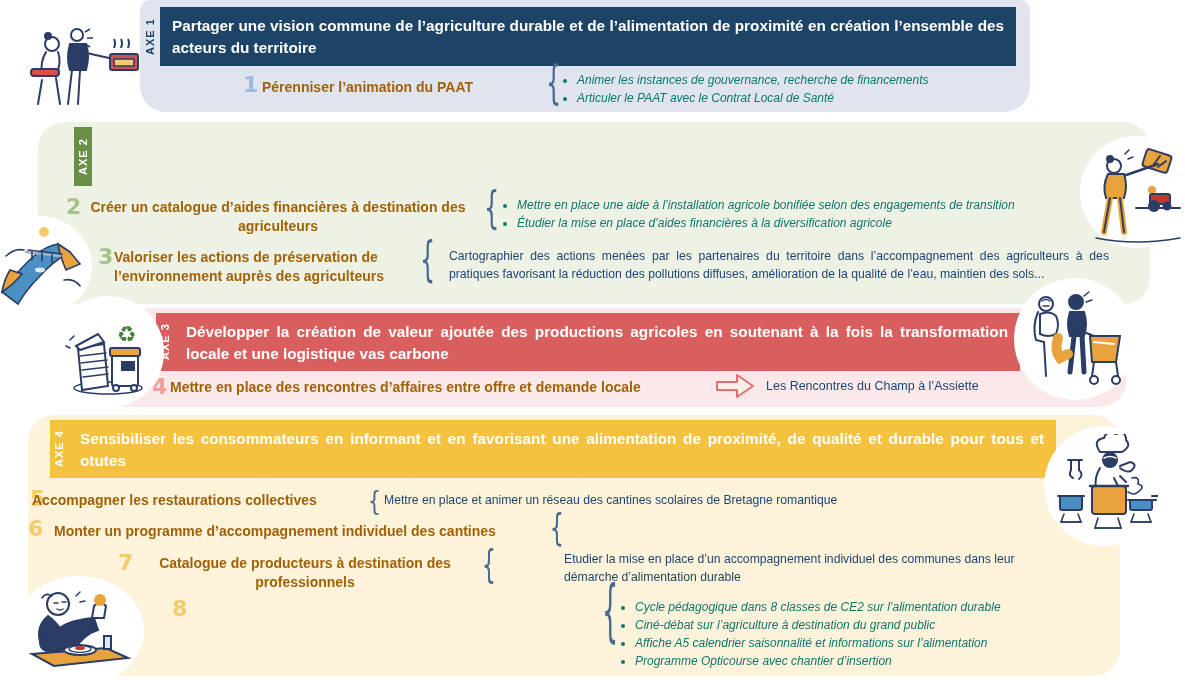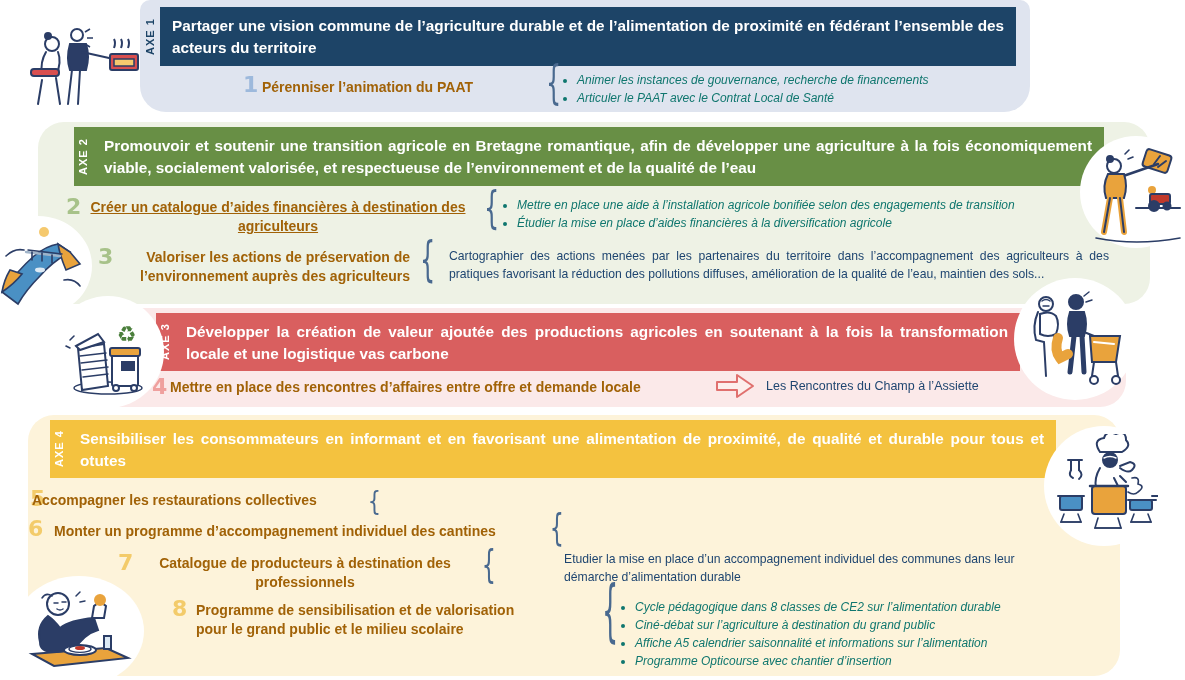--- a/index.html
+++ b/index.html
@@ -25,21 +25,21 @@
   .arrow-label{position:absolute;font-size:12.5px;color:#1e4570;}
   svg{display:block;}
 </style>
 </head>
 <body>
 
 <div class="stage">
 
   <div class="panel" style="left:140px;top:0;width:890px;height:112px;background:#dfe4ef;border-radius:10px 10px 26px 26px;"></div>
   <div class="vlabel" style="left:140px;top:7px;width:20px;height:59px;color:#1d4467;">AXE 1</div>
-  <div class="bar" style="left:160px;top:7px;width:856px;height:59px;background:#1d4467;">Partager une vision commune de l’agriculture durable et de l’alimentation de proximité en fédérant l’ensemble des acteurs du territoire</div>
+  <div class="bar" style="left:160px;top:7px;width:856px;height:59px;background:#1d4467;">Partager une vision commune de l’agriculture durable et de l’alimentation de proximité en création l’ensemble des acteurs du territoire</div>
 
   <div class="num n-blue" style="left:243px;top:74px;">1</div>
   <div class="action-label" style="left:262px;top:78px;width:220px;">Pérenniser l’animation du PAAT</div>
   <div class="brace" style="left:544px;top:64px;font-size:30px;transform:scale(0.8,1.55);">{</div>
   <ul class="bul abs" style="left:562px;top:71px;width:420px;">
     <li>Animer les instances de gouvernance, recherche de financements</li>
     <li>Articuler le PAAT avec le Contrat Local de Santé</li>
   </ul>
 
   <div class="abs" style="left:22px;top:22px;">
@@ -60,32 +60,31 @@
         <rect x="92" y="37" width="20" height="7" fill="#f5c96e" stroke="#2b3d66" stroke-width="1.5"></rect>
         <path d="M92 26 q2 -5 0 -9 M99 26 q2 -5 0 -9 M106 26 q2 -5 0 -9" stroke="#2b3d66" stroke-width="2" fill="none"></path>
         <path d="M63 10 l5 -3 M65 16 l6 0 M63 22 l5 3" stroke="#2b3d66" stroke-width="1.6"></path>
       </g>
     </svg>
   </div>
 
   <div class="panel" style="left:38px;top:122px;width:1112px;height:182px;background:#eef2e5;"></div>
   <div class="abs" style="left:74px;top:127px;width:18px;height:59px;background:#688f45;"></div>
   <div class="vlabel" style="left:73px;top:127px;width:20px;height:59px;color:#ffffff;">AXE 2</div>
-  <div class="bar" style="left:92px;top:127px;width:1012px;height:59px;background:#688f45;">Promouvoir et soutenir une transition agricole en Bretagne romantique, afin de développer une agriculture à la fois économiquement viable, socialement valorisée, et respectueuse de l’environnement et de la qualité de l’eau</div>
 
   <div class="num n-green" style="left:66px;top:196px;">2</div>
-  <div class="action-label" style="left:84px;top:198px;width:388px;text-align:center;text-decoration:underline;">Créer un catalogue d’aides financières à destination des agriculteurs</div>
+  <div class="action-label" style="left:84px;top:198px;width:388px;text-align:center;">Créer un catalogue d’aides financières à destination des agriculteurs</div>
   <div class="brace" style="left:482px;top:190px;font-size:30px;transform:scale(0.8,1.5);">{</div>
   <ul class="bul abs" style="left:502px;top:196px;width:600px;">
     <li>Mettre en place une aide à l’installation agricole bonifiée selon des engagements de transition</li>
     <li>Étudier la mise en place d’aides financières à la diversification agricole</li>
   </ul>
 
   <div class="num n-green" style="left:98px;top:246px;">3</div>
-  <div class="action-label" style="left:114px;top:248px;width:296px;text-align:right;">Valoriser les actions de préservation de l’environnement auprès des agriculteurs</div>
+  <div class="action-label" style="left:114px;top:248px;width:296px;text-align:left;">Valoriser les actions de préservation de l’environnement auprès des agriculteurs</div>
   <div class="brace" style="left:418px;top:242px;font-size:30px;transform:scale(0.8,1.6);">{</div>
   <div class="detail just" style="left:438px;top:248px;width:660px;margin-left:11px;">Cartographier des actions menées par les partenaires du territoire dans l’accompagnement des agriculteurs à des pratiques favorisant la réduction des pollutions diffuses, amélioration de la qualité de l’eau, maintien des sols...</div>
 
   <div class="circle" style="left:1080px;top:136px;width:112px;height:112px;"></div>
   <div class="abs" style="left:1092px;top:146px;">
     <svg width="92" height="100" viewBox="0 0 92 100">
       <g fill="none" stroke="#2b3d66" stroke-width="2" stroke-linecap="round">
         <rect x="52" y="6" width="26" height="18" rx="3" fill="#e9a33c" transform="rotate(18 65 15)"></rect>
         <path d="M14 36 l52 -18" stroke-width="2.5"></path>
         <path d="M62 18 l6 -8 M66 21 l8 -6"></path>
@@ -179,32 +178,32 @@
   </div>
 
   <div class="panel" style="left:28px;top:415px;width:1092px;height:261px;background:#fdf3da;"></div>
   <div class="abs" style="left:50px;top:420px;width:18px;height:58px;background:#f4c23f;"></div>
   <div class="vlabel" style="left:49px;top:420px;width:20px;height:58px;color:#ffffff;">AXE 4</div>
   <div class="bar" style="left:68px;top:420px;width:988px;height:58px;background:#f4c23f;">Sensibiliser les consommateurs en informant et en favorisant une alimentation de proximité, de qualité et durable pour tous et otutes</div>
 
   <div class="num n-yellow" style="left:30px;top:488px;">5</div>
   <div class="action-label" style="left:32px;top:491px;width:320px;">Accompagner les restaurations collectives</div>
   <div class="brace" style="left:366px;top:486px;font-size:26px;transform:scale(0.8,1.0);">{</div>
+  <div class="detail" style="left:384px;top:492px;width:520px;">Mettre en place et animer un réseau des cantines scolaires de Bretagne romantique</div>
 
   <div class="num n-yellow" style="left:28px;top:518px;">6</div>
   <div class="action-label" style="left:54px;top:522px;width:500px;">Monter un programme d’accompagnement individuel des cantines</div>
   <div class="brace" style="left:548px;top:512px;font-size:28px;transform:scale(0.8,1.3);">{</div>
   <div class="detail" style="left:564px;top:515px;width:478px;margin-top:36px;">Etudier la mise en place d’un accompagnement individuel des communes dans leur démarche d’alimentation durable</div>
 
   <div class="num n-yellow" style="left:118px;top:552px;">7</div>
   <div class="action-label" style="left:140px;top:554px;width:330px;text-align:center;">Catalogue de producteurs à destination des professionnels</div>
   <div class="brace" style="left:480px;top:548px;font-size:28px;transform:scale(0.8,1.4);">{</div>
 
   <div class="num n-yellow" style="left:172px;top:598px;">8</div>
-  <div class="action-label" style="left:196px;top:601px;width:348px;">Programme de sensibilisation et de valorisation pour le grand public et le milieu scolaire</div>
   <div class="brace" style="left:600px;top:592px;font-size:32px;transform:scale(0.8,2.1);">{</div>
   <ul class="bul abs" style="left:620px;top:598px;width:450px;">
     <li>Cycle pédagogique dans 8 classes de CE2 sur l’alimentation durable</li>
     <li>Ciné-débat sur l’agriculture à destination du grand public</li>
     <li>Affiche A5 calendrier saisonnalité et informations sur l’alimentation</li>
     <li>Programme Opticourse avec chantier d’insertion</li>
   </ul>
 
   <div class="circle" style="left:1044px;top:426px;width:120px;height:120px;"></div>
   <div class="abs" style="left:1054px;top:434px;">

